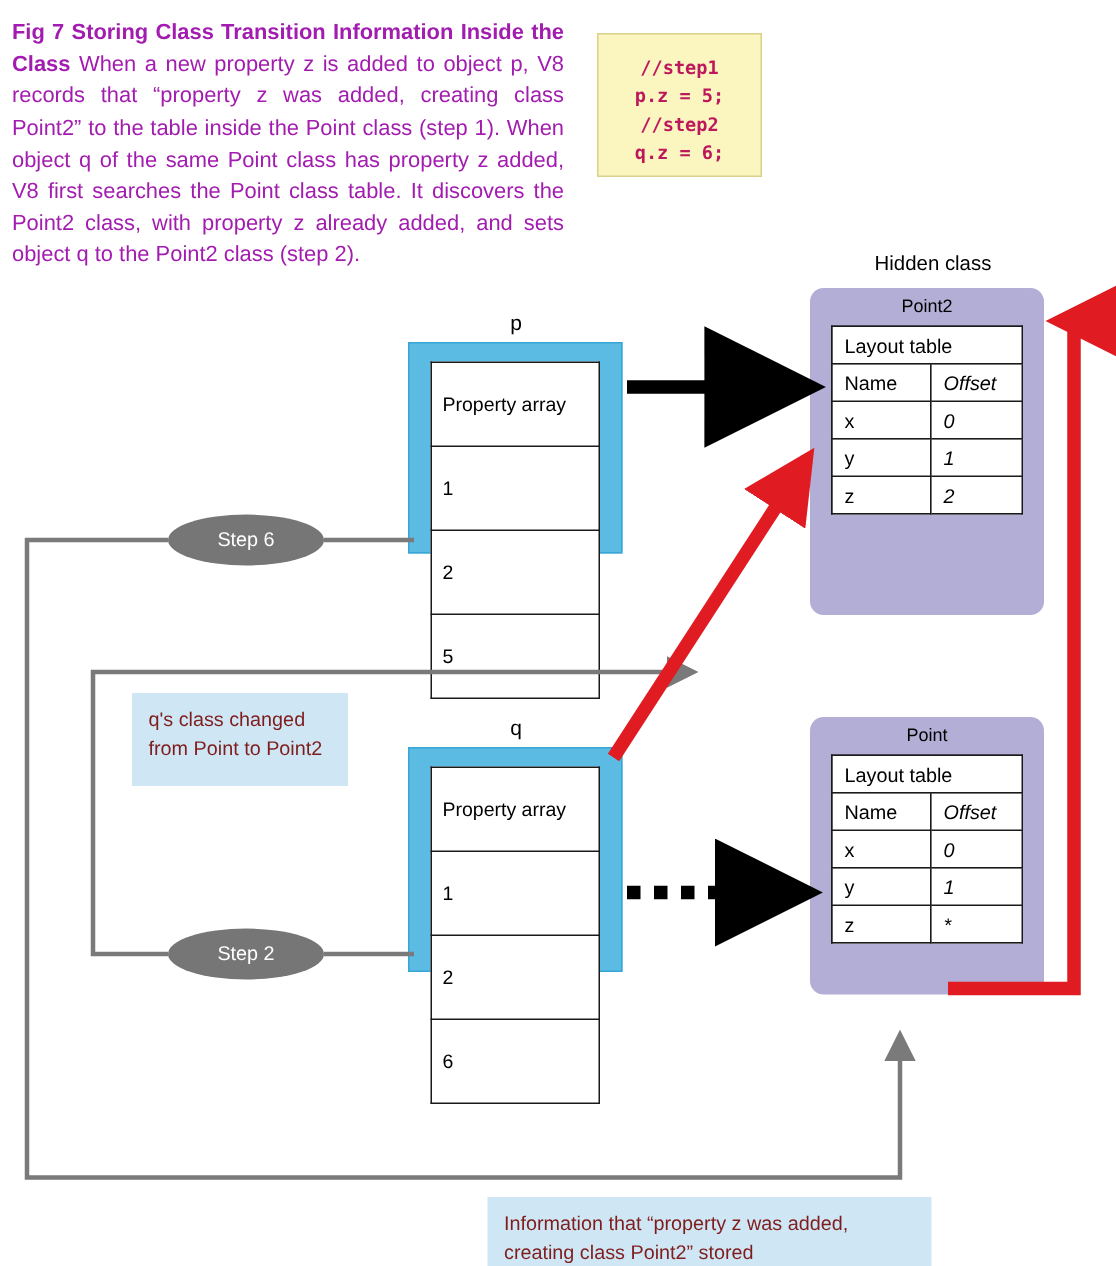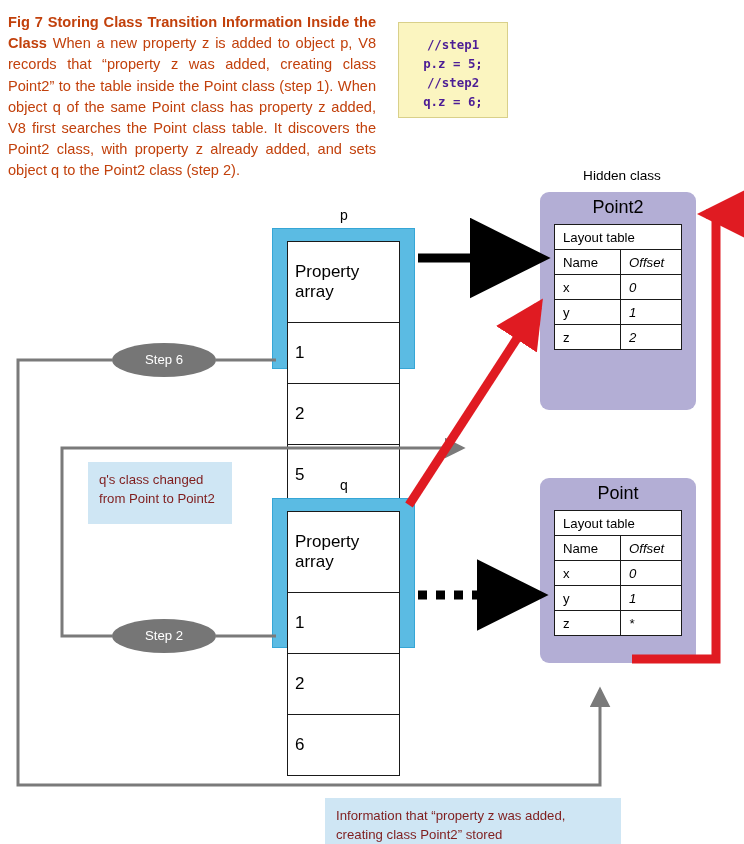--- a/index.html
+++ b/index.html
@@ -20,21 +20,21 @@
   }
   
   #caption {
     position: absolute;
     left: 8px;
     top: 12px;
     width: 368px;
     font-size: 14.6px;
     line-height: 21.2px;
     text-align: justify;
-    color: #c2410c;
+    color: #a21caf;
   }
   #caption .figlead {
     font-weight: bold;
   }
   
   #js-label {
     position: absolute;
     left: 386px;
     top: 2px;
     width: 170px;
@@ -49,21 +49,21 @@
     height: 96px;
     background: #fbf5c0;
     border: 1px solid #d9d08a;
     font-family: "DejaVu Sans Mono", monospace;
     font-size: 12.4px;
     font-weight: bold;
     line-height: 19px;
     padding-top: 12px;
     box-sizing: border-box;
     text-align: center;
-    color: #4c1d95;
+    color: #be185d;
   }
   #js-code .ln {
     white-space: pre;
     display: block;
   }
   
   .obj-label {
     position: absolute;
     font-size: 14px;
     text-align: center;
@@ -79,21 +79,21 @@
   .obj-table {
     width: 100%;
     height: 100%;
     border-collapse: collapse;
     background: #ffffff;
     border: 1px solid #1a1a1a;
     box-sizing: border-box;
   }
   .obj-table td {
     border: 1px solid #1a1a1a;
-    font-size: 17px;
+    font-size: 13px;
     padding: 20px 7px;
     background: #fff;
     height: 26px;
     box-sizing: border-box;
   }
   .obj-table td.hdr {
     text-align: left;
   }
   
   .hc-label {
@@ -104,21 +104,21 @@
   }
   .hc-box {
     position: absolute;
     background: #b3aed5;
     border-radius: 9px;
     box-sizing: border-box;
     padding: 0 14px 14px 14px;
   }
   .hc-title {
     text-align: center;
-    font-size: 18px;
+    font-size: 12px;
     padding: 5px 0 6px 0;
     color: #000;
   }
   .hc-table {
     width: 100%;
     border-collapse: collapse;
     background: #404040;
     border: 1px solid #1a1a1a;
   }
   .hc-table td {

